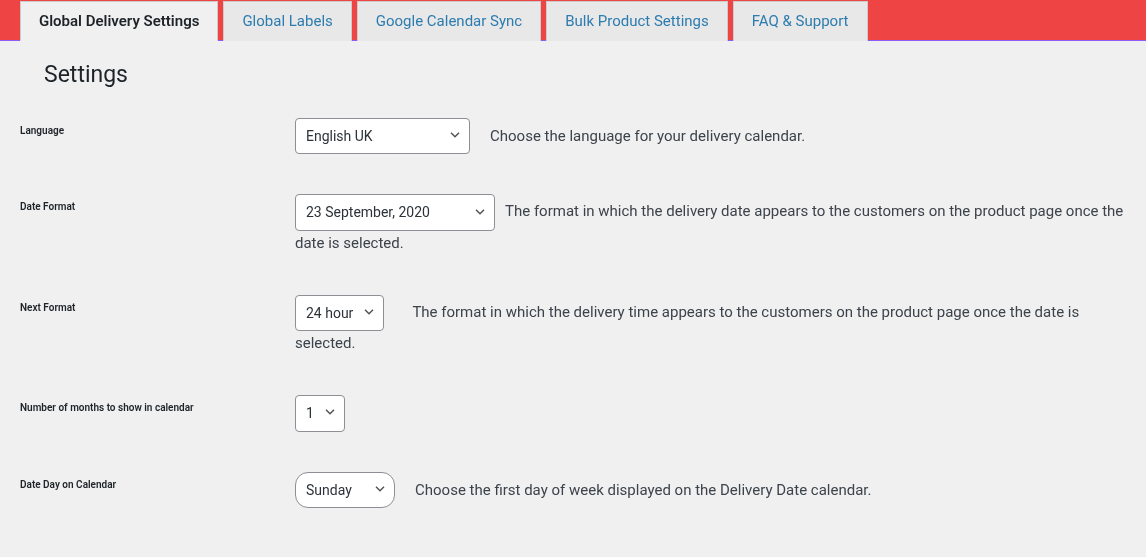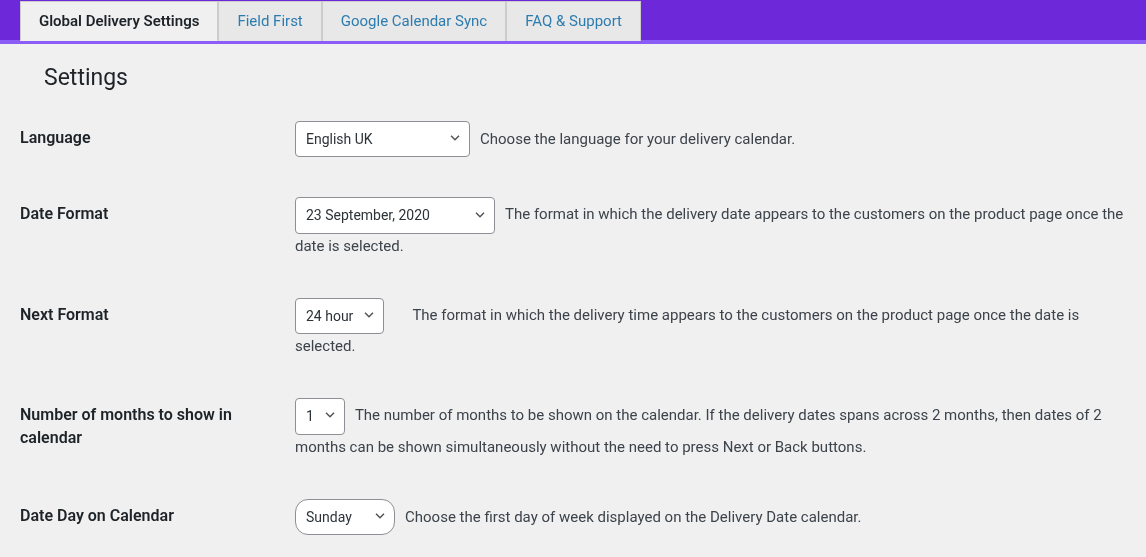--- a/index.html
+++ b/index.html
@@ -8,23 +8,24 @@
       font-size: 14px;
       background: #f0f0f1;
       color: #3c434a;
       width: 1146px;
       height: 557px;
       padding: 0;
       overflow: hidden;
     }
     .tabs {
       display: flex;
+      gap: 5px;
       padding: 0 0 0 20px;
-      border-bottom: 4px solid #8b5cf6;
-      background: #6d28d9;
+      border-bottom: 1px solid #8b5cf6;
+      background: #ef4444;
     }
     .tab {
       padding: 10px 18px;
       background: #e8e8e8;
       border: 1px solid #ccc;
       border-bottom: none;
       color: #2c7cb0;
       cursor: pointer;
       font-size: 15px;
       position: relative;
@@ -52,30 +53,30 @@
     .form-row {
       display: flex;
       align-items: flex-start;
       margin-bottom: 40px;
     }
     .form-label {
       width: 275px;
       flex-shrink: 0;
       font-weight: 600;
       color: #1d2327;
-      font-size: 16px;
+      font-size: 10px;
       padding-top: 6px;
       line-height: 1.4;
     }
     .form-field {
       flex: 1;
       display: flex;
       flex-wrap: wrap;
       align-items: center;
-      gap: 10px;
+      gap: 20px;
       line-height: 1.6;
       font-size: 15px;
       color: #3c434a;
     }
     .select-wrap {
       position: relative;
       display: inline-flex;
       align-items: center;
       background: #fff;
       border: 1px solid #8c8f94;
@@ -105,22 +106,23 @@
     .desc-inline {
       flex: 1;
       min-width: 200px;
     }
   </style>
 </head>
 <body>
 
 <div class="tabs">
   <div class="tab active">Global Delivery Settings</div>
-  <div class="tab">Field First</div>
+  <div class="tab">Global Labels</div>
   <div class="tab">Google Calendar Sync</div>
+  <div class="tab">Bulk Product Settings</div>
   <div class="tab">FAQ &amp; Support</div>
 </div>
 
 <div class="content">
   <h1 class="page-title">Settings</h1>
 
   <div class="form-table">
 
     <div class="form-row">
       <div class="form-label">Language</div>
@@ -173,21 +175,21 @@
       <div class="form-label">Number of months to show in calendar</div>
       <div class="form-field">
         <div style="display:inline">
           <div class="select-wrap select-months" style="margin-right:10px; vertical-align:middle; display:inline-flex">
             <span>1</span>
             <span class="chev">
               <svg width="12" height="12" viewBox="0 0 12 12">
                   <path d="M2 4 L6 8 L10 4" stroke="#555" stroke-width="1.5" fill="none"></path>
                 </svg>
             </span>
-          </div><span class="desc">The number of months to be shown on the calendar. If the delivery dates spans across 2 months, then dates of 2 months can be shown simultaneously without the need to press Next or Back buttons.</span>
+          </div>
         </div>
       </div>
     </div>
 
     <div class="form-row" style="margin-bottom:0">
       <div class="form-label">Date Day on Calendar</div>
       <div class="form-field">
         <div class="select-wrap select-firstday">
           <span>Sunday</span>
           <span class="chev">

